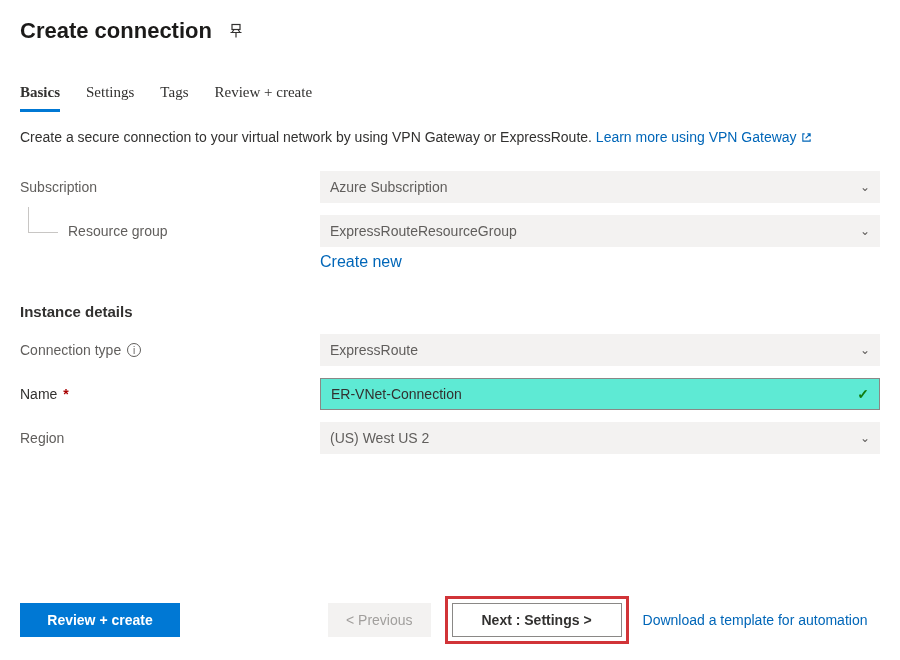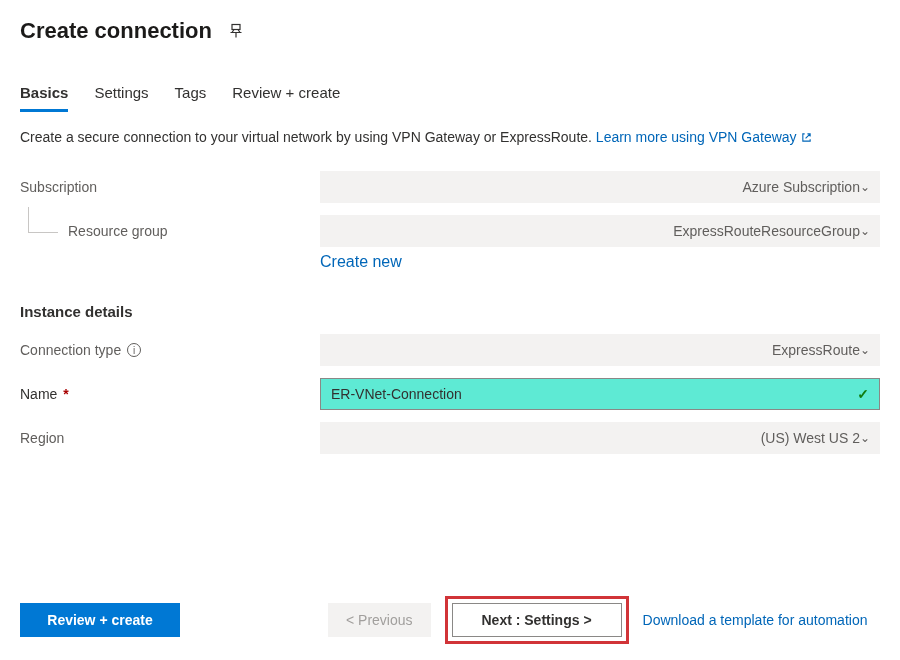--- a/index.html
+++ b/index.html
@@ -2,34 +2,34 @@
 <html><head>
 <meta charset="utf-8">
 <style>
   * { box-sizing: border-box; margin: 0; padding: 0; }
   html, body { width: 900px; height: 660px; font-family: "Segoe UI", Arial, sans-serif; background: #fff; color: #323130; }
   .page { padding: 18px 20px 0 20px; position: relative; height: 100%; }
   .title-row { display: flex; align-items: center; gap: 16px; margin-bottom: 40px; }
   .page-title { font-size: 22px; font-weight: 600; color: #1b1a19; }
   .pin-icon { width: 16px; height: 16px; color: #323130; cursor: pointer; }
   .tabs { display: flex; gap: 26px; border-bottom: 1px solid transparent; margin-bottom: 14px; }
-  .tab { font-size: 15px; padding-bottom: 8px; color: #323130; cursor: pointer; }
+  .tab { font-size: 15px; padding-bottom: 8px; color: #323130; cursor: pointer; font-family: Liberation Serif, serif; }
   .tab.active { font-weight: 600; border-bottom: 3px solid #0078d4; }
   .intro { font-size: 14px; color: #323130; line-height: 1.5; margin-bottom: 22px; }
   a.link { color: #0066b8; text-decoration: none; cursor: pointer; }
   .ext-icon { display: inline-block; vertical-align: -1px; }
   .section-heading { font-size: 15px; font-weight: 600; margin-bottom: 14px; }
   .field-row { display: flex; align-items: center; margin-bottom: 12px; min-height: 32px; }
   .field-label { width: 300px; font-size: 14px; color: #605e5c; display: flex; align-items: center; gap: 6px; }
   .field-label.dark { color: #323130; }
   .field-label.required::after { content: " *"; color: #a80000; font-weight: 600; }
   .indent-wrap { display: flex; align-items: center; width: 300px; }
   .indent-line { width: 30px; height: 26px; border-left: 1.5px solid #c8c6c4; border-bottom: 1.5px solid #c8c6c4; margin: -22px 10px 0 8px; }
   .select-box, .input-box { flex: 1; height: 32px; font-size: 14px; padding: 0 10px; display: flex; align-items: center; justify-content: space-between; }
-  .select-box { background: #f3f2f1; color: #605e5c; cursor: pointer; justify-content: flex-end; }
+  .select-box { background: #f3f2f1; color: #605e5c; cursor: pointer; }
   .chev { color: #605e5c; font-size: 12px; }
   .input-box { border: 1px solid #8a8886; background: #5eead4; color: #323130; }
   .check-icon { color: #107c10; font-weight: 700; }
   .sublink { margin-left: 300px; margin-top: -6px; margin-bottom: 18px; }
   .info-icon { width: 14px; height: 14px; border: 1px solid #605e5c; border-radius: 50%; display: inline-flex; align-items: center; justify-content: center; font-size: 10px; color: #605e5c; cursor: help; }
   .section-gap { height: 14px; }
   .footer { position: absolute; bottom: 16px; left: 20px; right: 20px; display: flex; align-items: center; gap: 14px; }
   .btn { height: 34px; padding: 0 18px; font-size: 14px; border: none; cursor: pointer; display: inline-flex; align-items: center; justify-content: center; }
   .btn.primary { background: #0078d4; color: #fff; font-weight: 600; min-width: 160px; }
   .btn.disabled { background: #f3f2f1; color: #a19f9d; cursor: default; }

